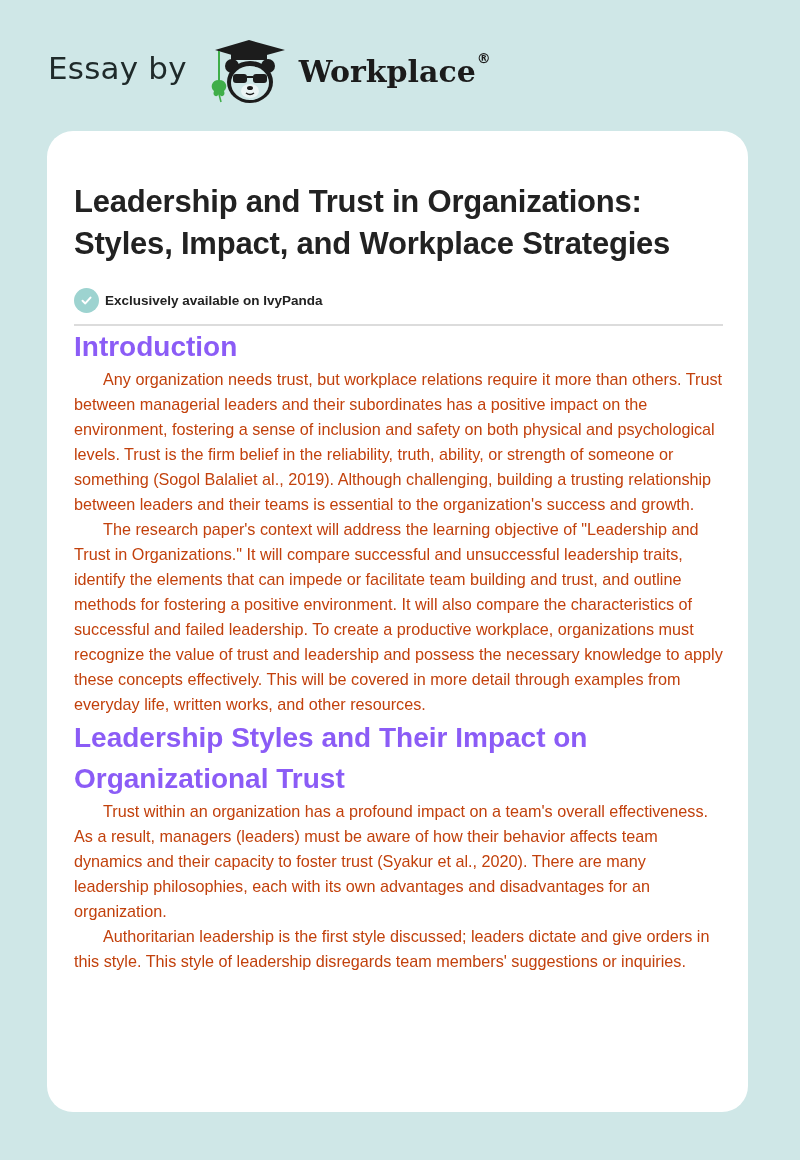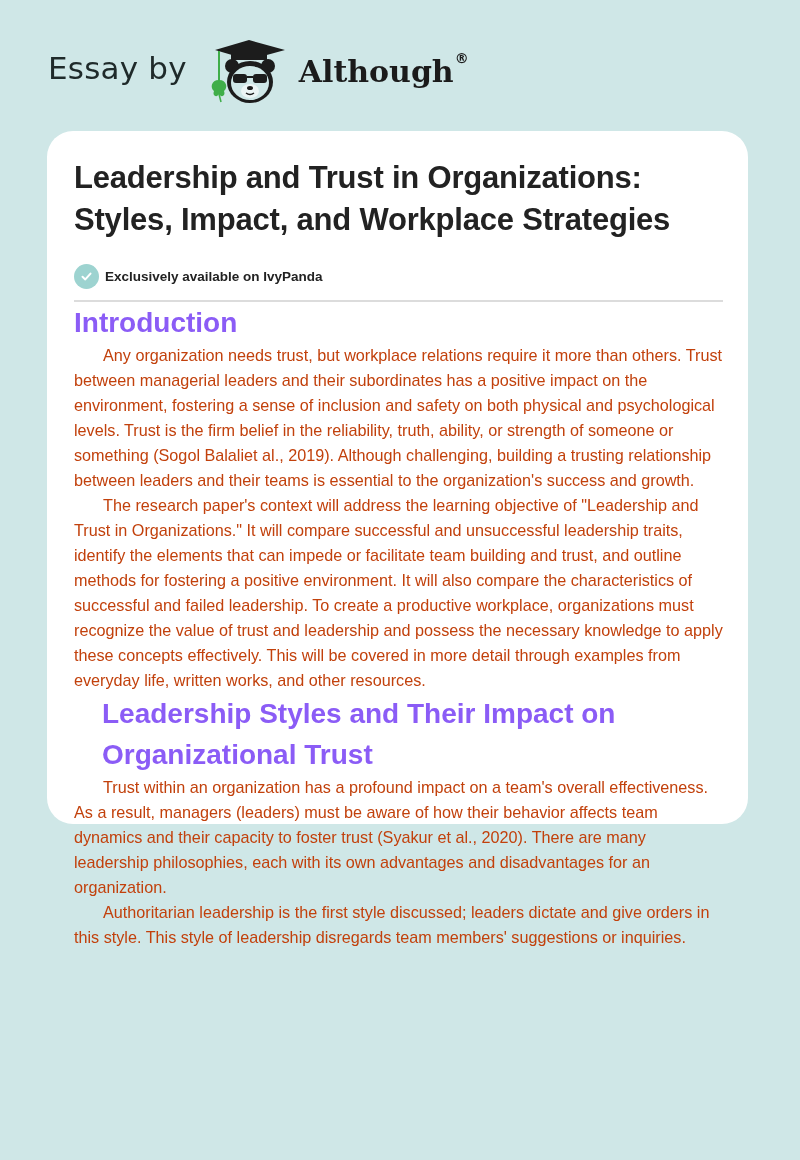--- a/index.html
+++ b/index.html
@@ -53,25 +53,25 @@
       vertical-align: top;
       position: relative;
       top: -4px;
       margin-left: 1px;
     }
     .card {
       position: absolute;
       left: 47px;
       top: 131px;
       width: 701px;
-      height: 693px;
+      height: 981px;
       background: #ffffff;
       border-radius: 26px;
       box-sizing: border-box;
-      padding: 26px 26px 0 27px;
+      padding: 50px 26px 0 27px;
     }
     .title {
       margin: 0;
       font-family: "Liberation Sans", sans-serif;
       font-weight: bold;
       font-size: 31px;
       line-height: 42px;
       color: #222;
       letter-spacing: -0.2px;
     }
@@ -147,21 +147,21 @@
       <ellipse cx="45" cy="47" rx="19" ry="17" fill="#cfe7e7"></ellipse>
 
       <rect x="28" y="38" width="14" height="9" rx="3" fill="#1c1c1c"></rect>
       <rect x="48" y="38" width="14" height="9" rx="3" fill="#1c1c1c"></rect>
       <line x1="42" y1="41" x2="48" y2="41" stroke="#1c1c1c" stroke-width="2"></line>
 
       <ellipse cx="45" cy="55" rx="9" ry="7" fill="#ffffff" opacity="0.6"></ellipse>
       <ellipse cx="45" cy="52" rx="3" ry="2" fill="#1c1c1c"></ellipse>
       <path d="M41,57 Q45,60 49,57" stroke="#1c1c1c" stroke-width="1.4" fill="none"></path>
     </svg>
-    <span class="brand-name"><span>Although</span><span class="brand-reg">®</span></span>
+    <span class="brand-name"><span>Workplace</span><span class="brand-reg">®</span></span>
   </a>
 </header>
 
 <main class="card">
   <h1 class="title">
     <span>Leadership and Trust in Organizations:</span><br>
     <span>Styles, Impact, and Workplace Strategies</span>
   </h1>
 
   <div class="badge">
@@ -175,17 +175,17 @@
 
   <div class="divider"></div>
 
   <section>
     <h2 class="section intro-heading">Introduction</h2>
     <p class="para p1">Any organization needs trust, but workplace relations require it more than others. Trust between managerial leaders and their subordinates has a positive impact on the environment, fostering a sense of inclusion and safety on both physical and psychological levels. Trust is the firm belief in the reliability, truth, ability, or strength of someone or something (Sogol Balaliet al., 2019). Although challenging, building a trusting relationship between leaders and their teams is essential to the organization's success and growth.</p>
     <p class="para p2">The research paper's context will address the learning objective of "Leadership and Trust in Organizations." It will compare successful and unsuccessful leadership traits, identify the elements that can impede or facilitate team building and trust, and outline methods for fostering a positive environment. It will also compare the characteristics of successful and failed leadership. To create a productive workplace, organizations must recognize the value of trust and leadership and possess the necessary knowledge to apply these concepts effectively. This will be covered in more detail through examples from everyday life, written works, and other resources.</p>
   </section>
 
   <section>
-    <h2 class="section section2-heading" style="width:600px;margin-left:28px;">Leadership Styles and Their Impact on Organizational Trust</h2>
+    <h2 class="section section2-heading" style="width:600px;">Leadership Styles and Their Impact on Organizational Trust</h2>
     <p class="para p3">Trust within an organization has a profound impact on a team's overall effectiveness. As a result, managers (leaders) must be aware of how their behavior affects team dynamics and their capacity to foster trust (Syakur et al., 2020). There are many leadership philosophies, each with its own advantages and disadvantages for an organization.</p>
     <p class="para p4">Authoritarian leadership is the first style discussed; leaders dictate and give orders in this style. This style of leadership disregards team members' suggestions or inquiries.</p>
   </section>
 </main>
 
 </body></html>

